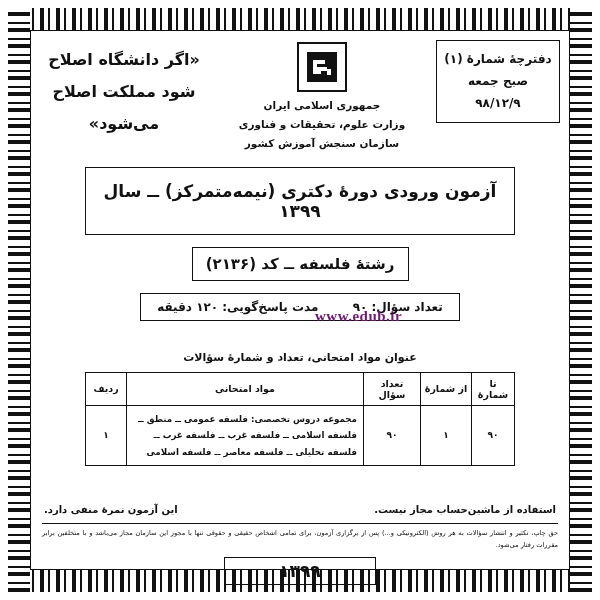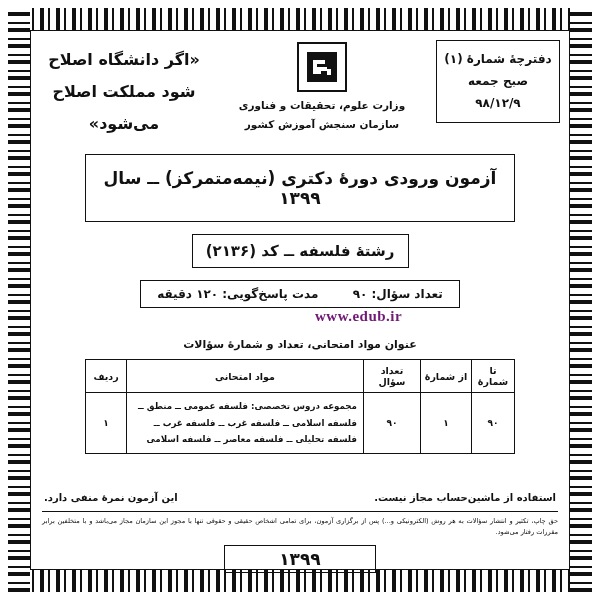--- a/index.html
+++ b/index.html
@@ -77,20 +77,21 @@
 
       <div class="center-logo">
         <div class="logo-mark">
           <svg width="32" height="32" viewBox="0 0 32 32" aria-hidden="true">
             <rect x="1" y="1" width="30" height="30" fill="#111"></rect>
             <path d="M7 9 h12 v4 h-8 v3 h10 v4 h-6 v3 h-8 z" fill="#fff"></path>
             <rect x="21" y="18" width="4" height="6" fill="#fff"></rect>
           </svg>
         </div>
         <div class="org">
+          <div>جمهوری اسلامی ایران</div>
           <div>وزارت علوم، تحقیقات و فناوری</div>
           <div>سازمان سنجش آموزش کشور</div>
         </div>
       </div>
 
       <div class="slogan">
         <div>«اگر دانشگاه اصلاح شود مملکت اصلاح می‌شود»</div>
       </div>
 
     </div>

